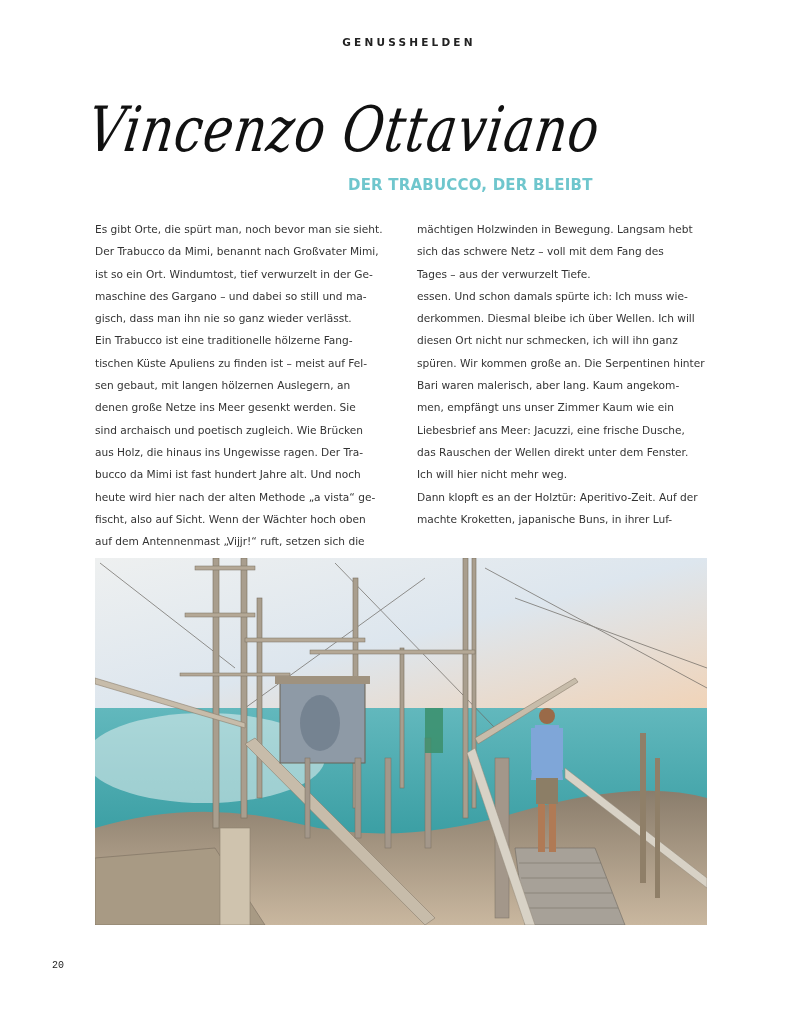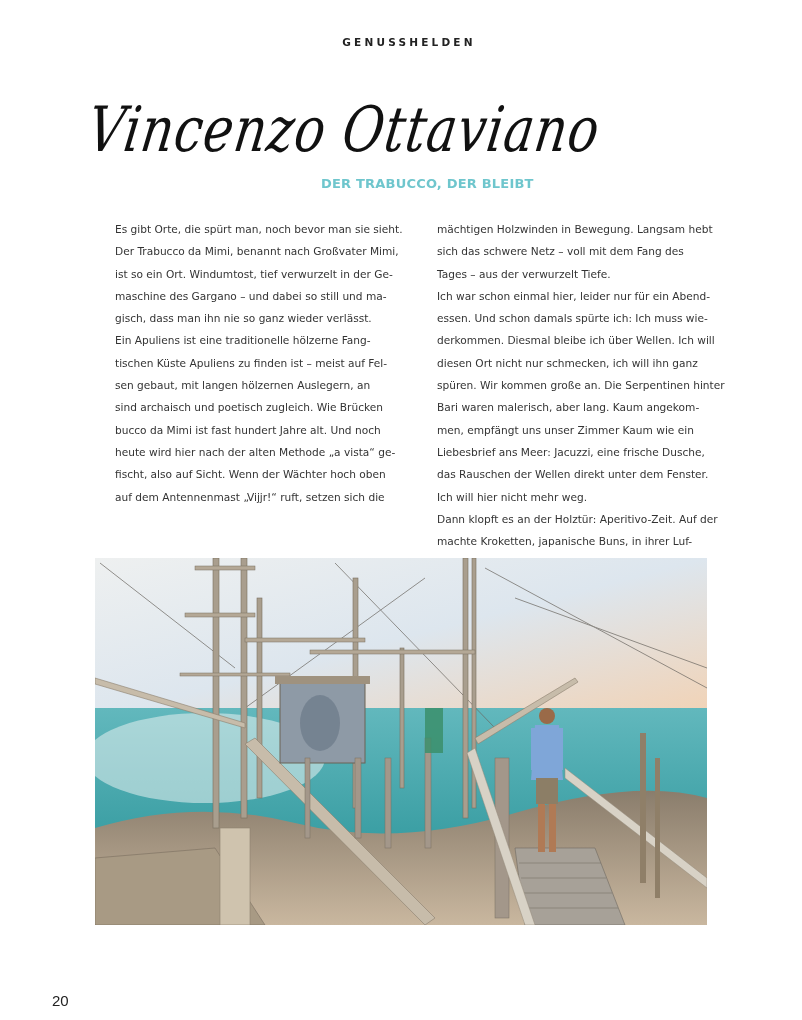--- a/index.html
+++ b/index.html
@@ -14,77 +14,78 @@
 
     .title-script {
       position: absolute; top: 98px; left: 93px;
       font-family: "DejaVu Serif", serif; font-style: italic;
       font-size: 50px; line-height: 1; color: #111; letter-spacing: 1px;
       transform: skewX(-8deg) scaleY(1.25); transform-origin: left top;
       font-weight: normal;
     }
 
     .subtitle {
-      position: absolute; top: 176px; left: 321px;
-      font-family: "DejaVu Sans", sans-serif; font-weight: bold; font-size: 13px;
+      position: absolute; top: 176px; left: 348px;
+      font-family: "DejaVu Sans", sans-serif; font-weight: bold; font-size: 15px;
       color: #6fc6cd; letter-spacing: 0.2px;
     }
 
     .columns {
       position: absolute; top: 218px; left: 95px; width: 612px;
       display: flex; justify-content: space-between;
     }
     .col { width: 290px; }
     .col p {
       font-family: "DejaVu Sans", sans-serif; font-size: 10.6px; line-height: 22.3px;
-      color: #333; white-space: nowrap; margin-left: 20px;
+      color: #333; white-space: nowrap;
     }
 
     .photo {
       position: absolute; top: 558px; left: 95px; width: 612px; height: 367px;
       overflow: hidden;
       background: linear-gradient(180deg, #dfe6ec 0%, #e6e3df 30%, #f0dcc6 40%, #58b6b8 45%, #3aa8ac 60%, #c9b79c 70%, #8f8576 100%);
     }
     .photo svg { display: block; }
 
     .page-number {
-      position: absolute; top: 992px; left: 52px;
-      font-family: Liberation Sans, sans-serif; font-size: 15px; color: #222;
+      position: absolute; top: 960px; left: 52px;
+      font-family: Liberation Mono, monospace; font-size: 10px; color: #222;
     }
   </style>
 </head>
 <body>
 
 <div class="section-label">GENUSSHELDEN</div>
 
 <h1 class="title-script">Vincenzo Ottaviano</h1>
 
 <h2 class="subtitle">DER TRABUCCO, DER BLEIBT</h2>
 
 <div class="columns">
   <div class="col">
     <p>Es gibt Orte, die spürt man, noch bevor man sie sieht.</p>
     <p>Der Trabucco da Mimi, benannt nach Großvater Mimi,</p>
     <p>ist so ein Ort. Windumtost, tief verwurzelt in der Ge-</p>
     <p>maschine des Gargano – und dabei so still und ma-</p>
     <p>gisch, dass man ihn nie so ganz wieder verlässt.</p>
-    <p>Ein Apuliens ist eine traditionelle hölzerne Fang-</p>
+    <p>Ein Trabucco ist eine traditionelle hölzerne Fang-</p>
     <p>tischen Küste Apuliens zu finden ist – meist auf Fel-</p>
     <p>sen gebaut, mit langen hölzernen Auslegern, an</p>
+    <p>denen große Netze ins Meer gesenkt werden. Sie</p>
     <p>sind archaisch und poetisch zugleich. Wie Brücken</p>
+    <p>aus Holz, die hinaus ins Ungewisse ragen. Der Tra-</p>
     <p>bucco da Mimi ist fast hundert Jahre alt. Und noch</p>
     <p>heute wird hier nach der alten Methode „a vista“ ge-</p>
     <p>fischt, also auf Sicht. Wenn der Wächter hoch oben</p>
     <p>auf dem Antennenmast „Vijjr!“ ruft, setzen sich die</p>
   </div>
   <div class="col">
     <p>mächtigen Holzwinden in Bewegung. Langsam hebt</p>
     <p>sich das schwere Netz – voll mit dem Fang des</p>
     <p>Tages – aus der verwurzelt Tiefe.</p>
-    <p>Ich war schon einmal hier, leider nur für ein Abend-</p>
     <p>essen. Und schon damals spürte ich: Ich muss wie-</p>
     <p>derkommen. Diesmal bleibe ich über Wellen. Ich will</p>
     <p>diesen Ort nicht nur schmecken, ich will ihn ganz</p>
     <p>spüren. Wir kommen große an. Die Serpentinen hinter</p>
     <p>Bari waren malerisch, aber lang. Kaum angekom-</p>
     <p>men, empfängt uns unser Zimmer Kaum wie ein</p>
     <p>Liebesbrief ans Meer: Jacuzzi, eine frische Dusche,</p>
     <p>das Rauschen der Wellen direkt unter dem Fenster.</p>
     <p>Ich will hier nicht mehr weg.</p>
     <p>Dann klopft es an der Holztür: Aperitivo-Zeit. Auf der</p>

